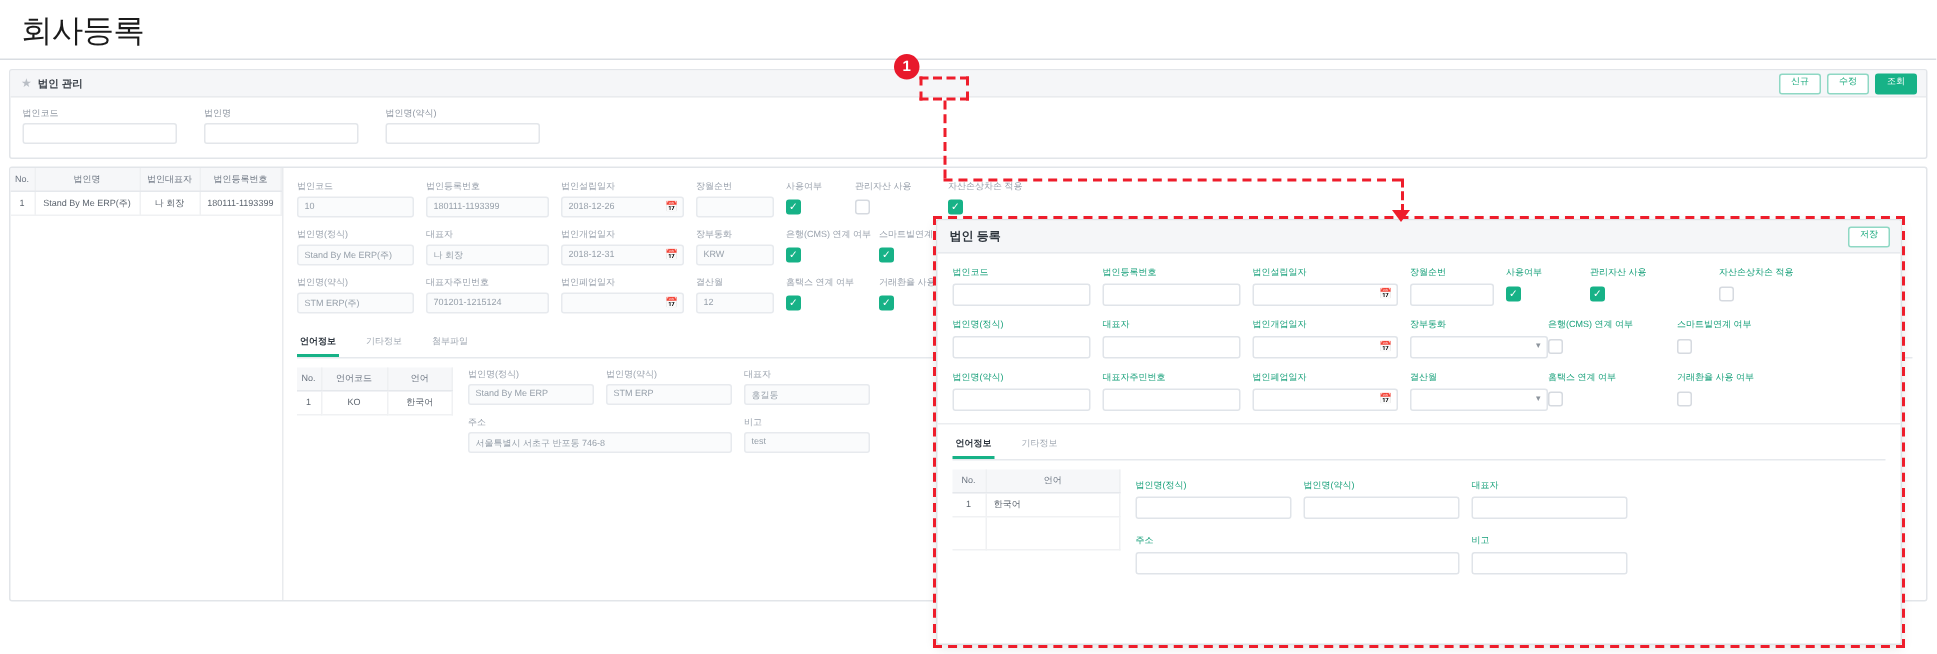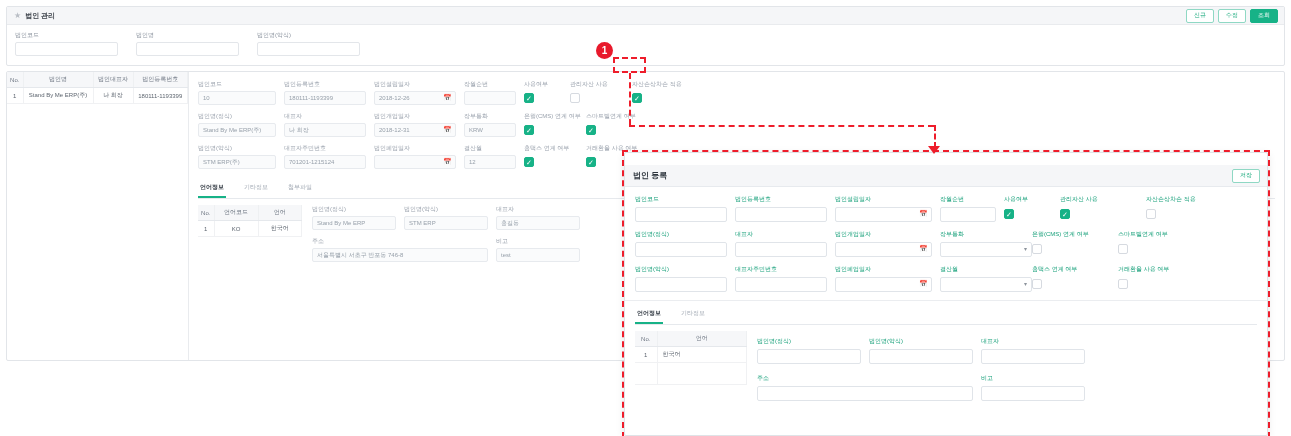--- a/index.html
+++ b/index.html
@@ -100,21 +100,21 @@
 
   
   .modal {
     position:absolute; left:624px; top:146px; width:644px; height:284px;
     background:#fff; border:1px solid #dfe3e7; border-radius:2px;
     box-shadow: 0 2px 8px rgba(0,0,0,.10);
     overflow:hidden;
   }
   .modal-head {
     height:22px; background:#f5f6f8; border-bottom:1px solid #e7eaee;
-    display:flex; align-items:center; padding:0 8px; position:relative;margin-top:12px;
+    display:flex; align-items:center; padding:0 8px; position:relative;
   }
   .modal-title { font-size:8px; font-weight:bold; color:#2d343c; }
   .modal-save { position:absolute; right:7px; top:4px; }
   .modal-body { padding:8px 10px 0 10px; }
   .m-label { font-size:6px; color:#17a07a; white-space:nowrap; }
   .m-input {
     height:15px; border:1px solid #e0e4e9; border-radius:2px; background:#fff;
     position:relative;
   }
   .m-sel {
@@ -148,20 +148,23 @@
     position:absolute; width:0; height:0;
     border-left:6px solid transparent; border-right:6px solid transparent;
     border-top:8px solid #ee1d2b; z-index:27;
   }
 </style>
 </head>
 <body>
 
 <div class="page">
 
+  <div class="page-title-bar">
+    <div class="page-title">회사등록</div>
+  </div>
 
   <div class="search-panel">
     <div class="search-head">
       <span class="star-icon">★</span>
       <span class="search-head-title">법인 관리</span>
       <div class="head-btns">
         <button class="btn">신규</button>
         <button class="btn">수정</button>
         <button class="btn primary">조회</button>
       </div>

